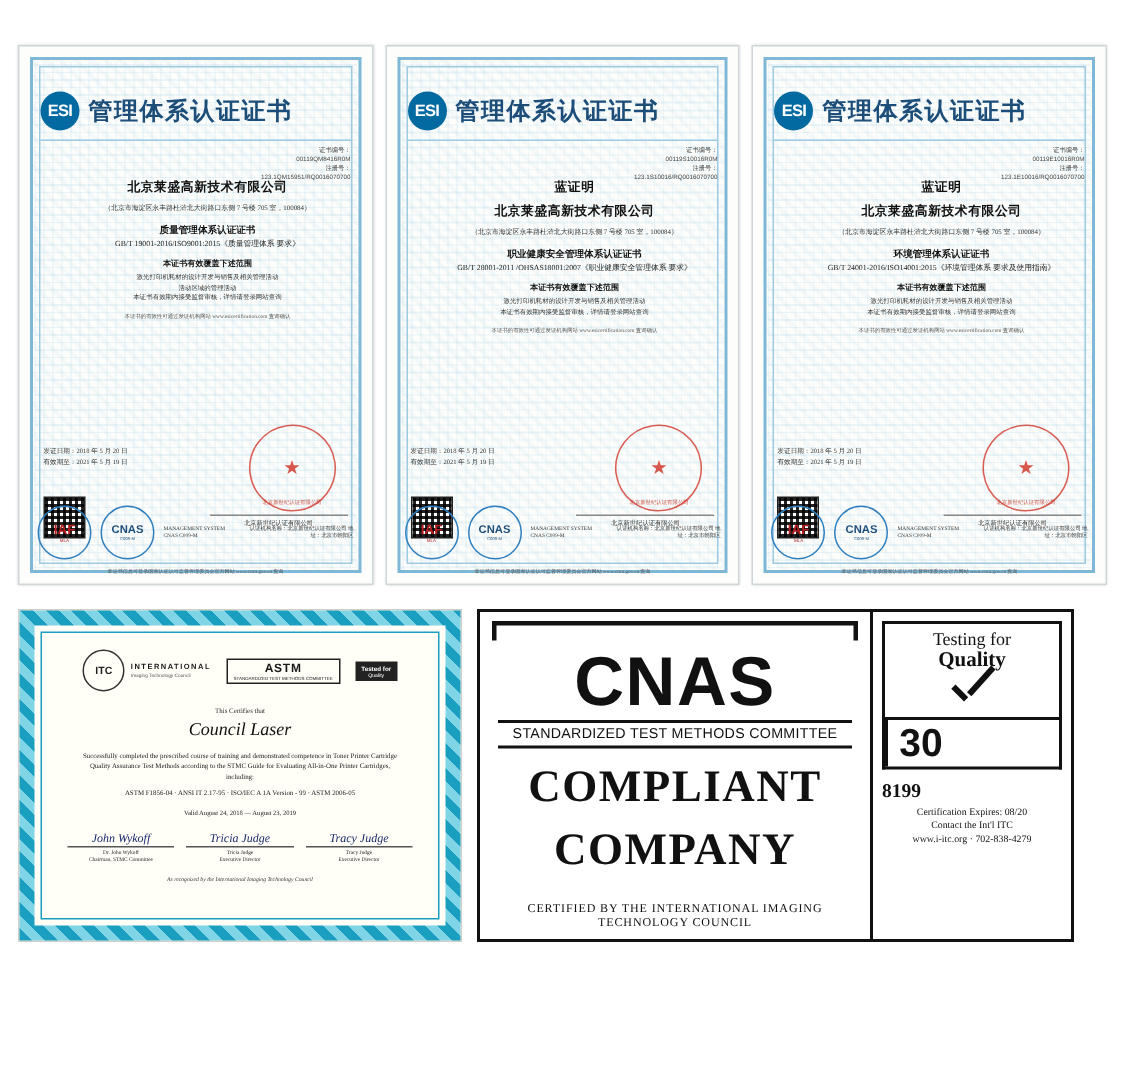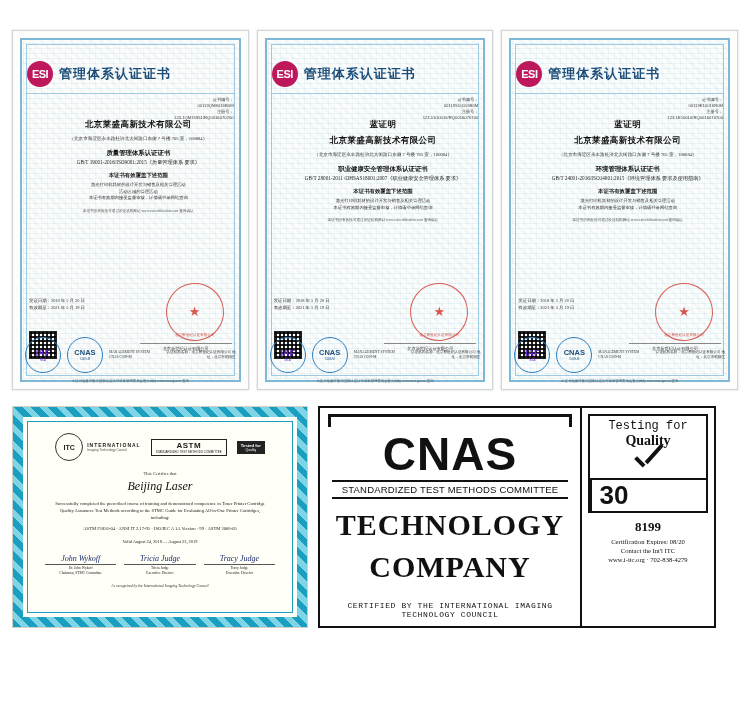--- a/index.html
+++ b/index.html
@@ -29,26 +29,26 @@
       repeating-linear-gradient(0deg, rgba(140,195,222,.16) 0 1px, rgba(255,255,255,0) 1px 5px),
       repeating-linear-gradient(90deg, rgba(140,195,222,.10) 0 1px, rgba(255,255,255,0) 1px 6px);
     pointer-events:none;
   }
   .cert-head{
     position:absolute;top:26px;left:14px;right:14px;height:34px;
     display:flex;align-items:center;gap:6px;
   }
   .esi-badge{
     width:26px;height:26px;border-radius:50%;
-    background:#be185d;color:#fff;font-size:11px;font-weight:bold;
+    background:#0369a1;color:#fff;font-size:11px;font-weight:bold;
     display:flex;align-items:center;justify-content:center;
     font-family:"Liberation Sans",sans-serif;letter-spacing:-.5px;flex:0 0 auto;
   }
   .cert-title{
-    font-size:13px;font-weight:bold;color:#1d4e7a;letter-spacing:1px;
+    font-size:16px;font-weight:bold;color:#1d4e7a;letter-spacing:1px;
     font-family:"Liberation Sans",sans-serif;white-space:nowrap;
   }
   .cert-headline-rule{
     position:absolute;top:62px;left:14px;right:14px;height:1px;background:#9ecbe2;
   }
   .cert-no{
     position:absolute;top:66px;right:14px;text-align:right;
     font-size:4.2px;line-height:6px;color:#444;font-family:"Liberation Sans",sans-serif;
   }
   .cert-body{
@@ -92,21 +92,21 @@
   }
   .accred{
     position:absolute;left:12px;right:12px;bottom:14px;height:40px;
     display:flex;align-items:center;gap:6px;
   }
   .iaf,.cnas{
     width:34px;height:34px;border-radius:50%;
     display:flex;flex-direction:column;align-items:center;justify-content:center;
     font-family:"Liberation Sans",sans-serif;flex:0 0 auto;
   }
-  .iaf{border:1.4px solid #2f7fbf;color:#6d28d9;}
+  .iaf{border:1.4px solid #2f7fbf;color:#b91c1c;}
   .iaf b{font-size:9px;line-height:9px;}
   .iaf i{font-size:3px;font-style:normal;}
   .cnas{border:1.4px solid #2f7fbf;color:#1d4e7a;}
   .cnas b{font-size:7.5px;line-height:8px;}
   .cnas i{font-size:2.8px;font-style:normal;}
   .accred-txt{font-size:3.6px;color:#333;line-height:5.4px;flex:1 1 auto;}
   .accred-right{font-size:3.6px;color:#333;line-height:5.4px;text-align:right;width:70px;}
   .cert-footer{
     position:absolute;left:12px;right:12px;bottom:6px;text-align:center;
     font-size:3.4px;color:#555;
@@ -180,30 +180,30 @@
     text-align:center;font-family:"Liberation Sans",sans-serif;
     font-size:9.5px;letter-spacing:.2px;color:#111;border-top:2px solid #111;
     border-bottom:2px solid #111;padding:2px 0;margin:2px 4px 0 4px;
   }
   .stmc-compliant{
     text-align:center;font-family:"Liberation Serif",serif;font-weight:bold;
     font-size:30px;line-height:32px;color:#111;margin-top:10px;letter-spacing:1px;
   }
   .stmc-certified{
     position:absolute;left:8px;right:8px;bottom:7px;text-align:center;
-    font-family:Liberation Mono, monospace;font-size:8px;letter-spacing:.6px;color:#111;
+    font-family:Liberation Serif, serif;font-size:8px;letter-spacing:.6px;color:#111;
   }
   .stmc-right{
     width:134px;flex:0 0 auto;border-left:2px solid #111;padding:6px;box-sizing:border-box;
     display:flex;flex-direction:column;
   }
   .tfq{
     border:2px solid #111;padding:4px 4px 2px 4px;text-align:center;position:relative;
   }
-  .tfq .t1{font-family:Liberation Mono, monospace;font-size:12px;line-height:13px;color:#111;}
+  .tfq .t1{font-family:Liberation Serif, serif;font-size:12px;line-height:13px;color:#111;}
   .tfq .t2{font-family:"Liberation Serif",serif;font-size:14px;font-weight:bold;line-height:15px;color:#111;}
   .tick{
     width:40px;height:26px;margin:2px auto 0 auto;position:relative;
   }
   .tick::before{
     content:"";position:absolute;left:6px;top:10px;width:12px;height:3.5px;background:#111;
     transform:rotate(45deg);
   }
   .tick::after{
     content:"";position:absolute;left:14px;top:2px;width:24px;height:3.5px;background:#111;
@@ -215,21 +215,21 @@
   .ct-left{flex:1 1 auto;padding:2px 3px;text-align:center;}
   .ct-left .a{background:#111;color:#fff;font-family:"Liberation Serif",serif;font-size:6.5px;padding:1px 2px;}
   .ct-left .b{font-family:"Liberation Serif",serif;font-size:6px;line-height:8px;color:#111;}
   .ct-left .c{font-family:"Liberation Serif",serif;font-size:13px;font-weight:bold;color:#111;line-height:14px;}
   .ct-right{
     width:44px;flex:0 0 auto;border-left:2px solid #111;
     display:flex;align-items:center;justify-content:center;
     font-family:"Liberation Sans",sans-serif;font-size:26px;font-weight:bold;color:#111;
   }
   .stmc-num{
-    text-align:center;font-family:"Liberation Serif",serif;font-size:13px;font-weight:bold;
+    text-align:left;font-family:"Liberation Serif",serif;font-size:13px;font-weight:bold;
     color:#111;margin-top:6px;
   }
   .stmc-exp{
     text-align:center;font-family:"Liberation Serif",serif;font-size:6.6px;line-height:9px;color:#111;margin-top:2px;
   }
 </style>
 </head>
 <body>
 
 <div class="page">
@@ -418,21 +418,21 @@
           <div class="smtc-box">
             <b>ASTM</b>
             <i>STANDARDIZED TEST METHODS COMMITTEE</i>
           </div>
           <div class="smtc-black">
             <b>Tested for</b>
             <i>Quality</i>
           </div>
         </div>
         <div class="itc-cert-this">This Certifies that</div>
-        <div class="itc-name">Beijing Laser</div>
+        <div class="itc-name">Council Laser</div>
         <div class="itc-para">Successfully completed the prescribed course of training and demonstrated competence in Toner Printer Cartridge Quality Assurance Test Methods according to the STMC Guide for Evaluating All-in-One Printer Cartridges, including:</div>
         <div class="itc-astm">ASTM F1856-04 · ANSI IT 2.17-95 · ISO/IEC A 1A Version - 99 · ASTM 2006-05</div>
         <div class="itc-valid">Valid August 24, 2018 — August 23, 2019</div>
         <div class="itc-sigs">
           <div class="itc-sig">
             <div class="scr">John Wykoff</div>
             <div class="ln"></div>
             <div class="nm">Dr. John Wykoff</div>
             <div class="nm">Chairman, STMC Committee</div>
           </div>
@@ -451,21 +451,21 @@
         </div>
         <div class="itc-foot">As recognized by the International Imaging Technology Council</div>
       </div>
     </div>
 
     <div class="stmc">
       <div class="stmc-left">
         <div class="stmc-corner"></div>
         <div class="stmc-big">CNAS</div>
         <div class="stmc-sub">STANDARDIZED TEST METHODS COMMITTEE</div>
-        <div class="stmc-compliant">TECHNOLOGY</div>
+        <div class="stmc-compliant">COMPLIANT</div>
         <div class="stmc-compliant">COMPANY</div>
         <div class="stmc-certified">CERTIFIED BY THE INTERNATIONAL IMAGING TECHNOLOGY COUNCIL</div>
       </div>
       <div class="stmc-right">
         <div class="tfq">
           <div class="t1">Testing for</div>
           <div class="t2">Quality</div>
           <div class="tick"></div>
         </div>
         <div class="cert-through">

